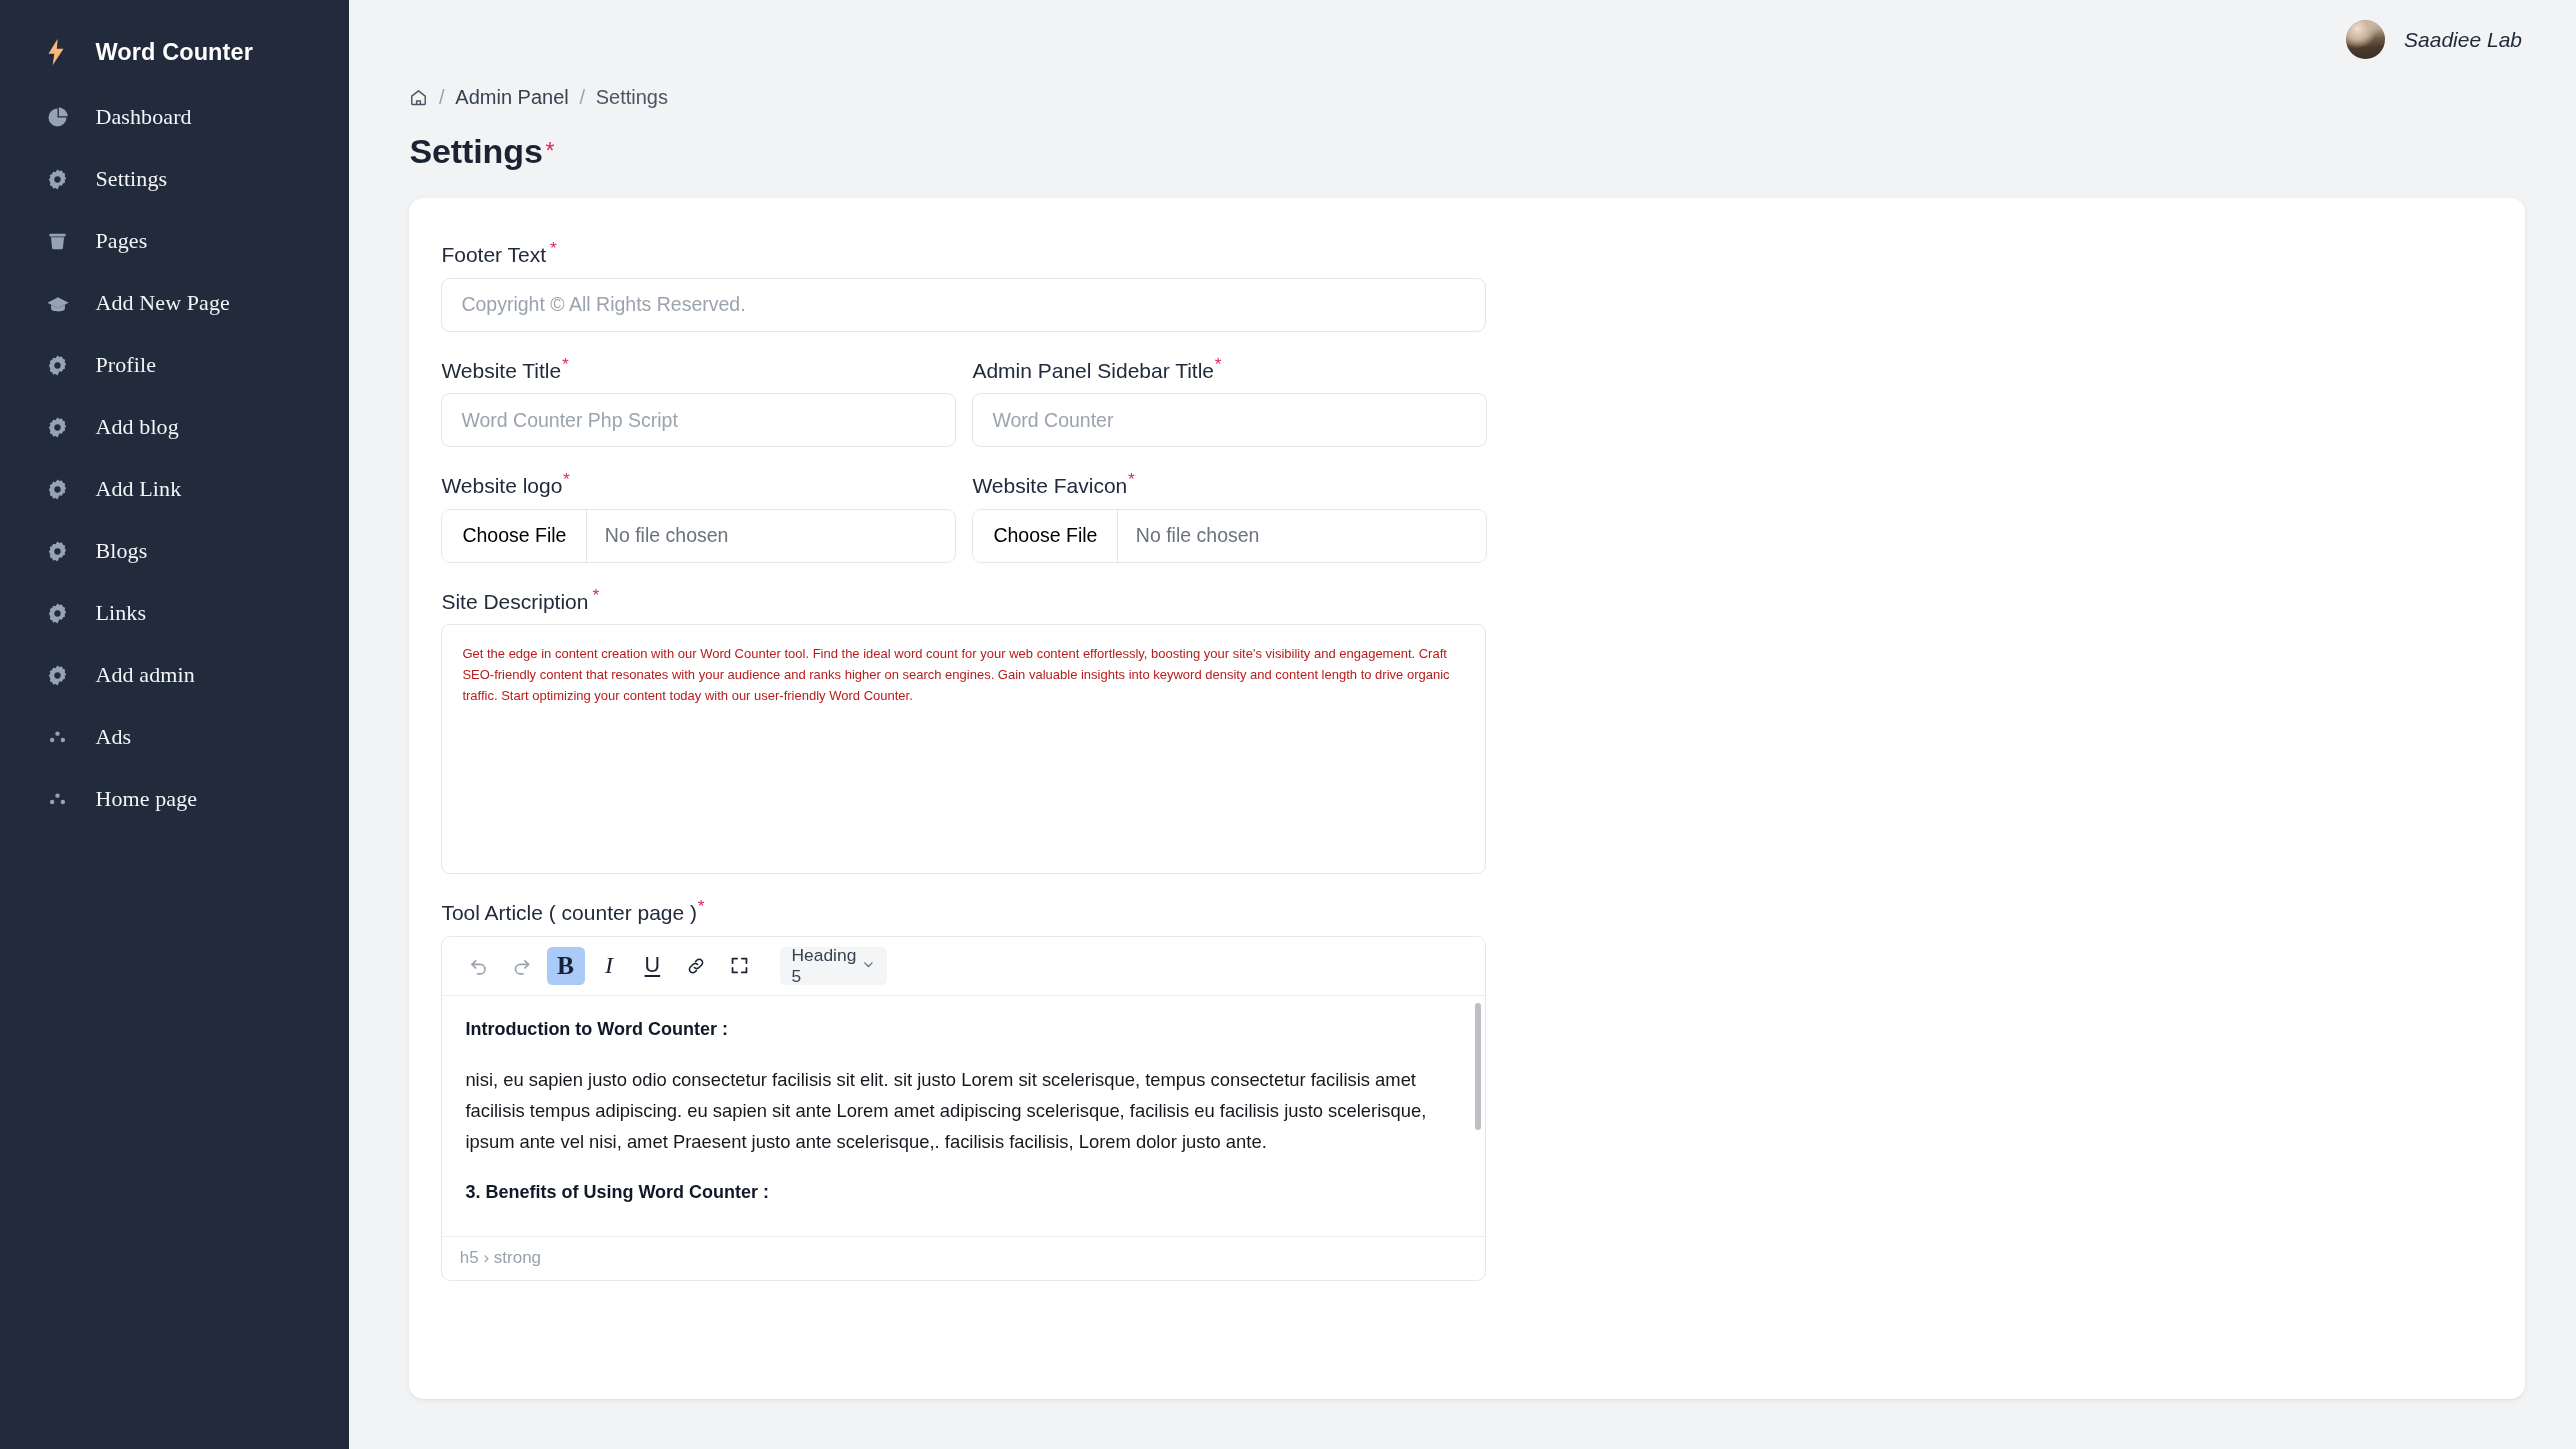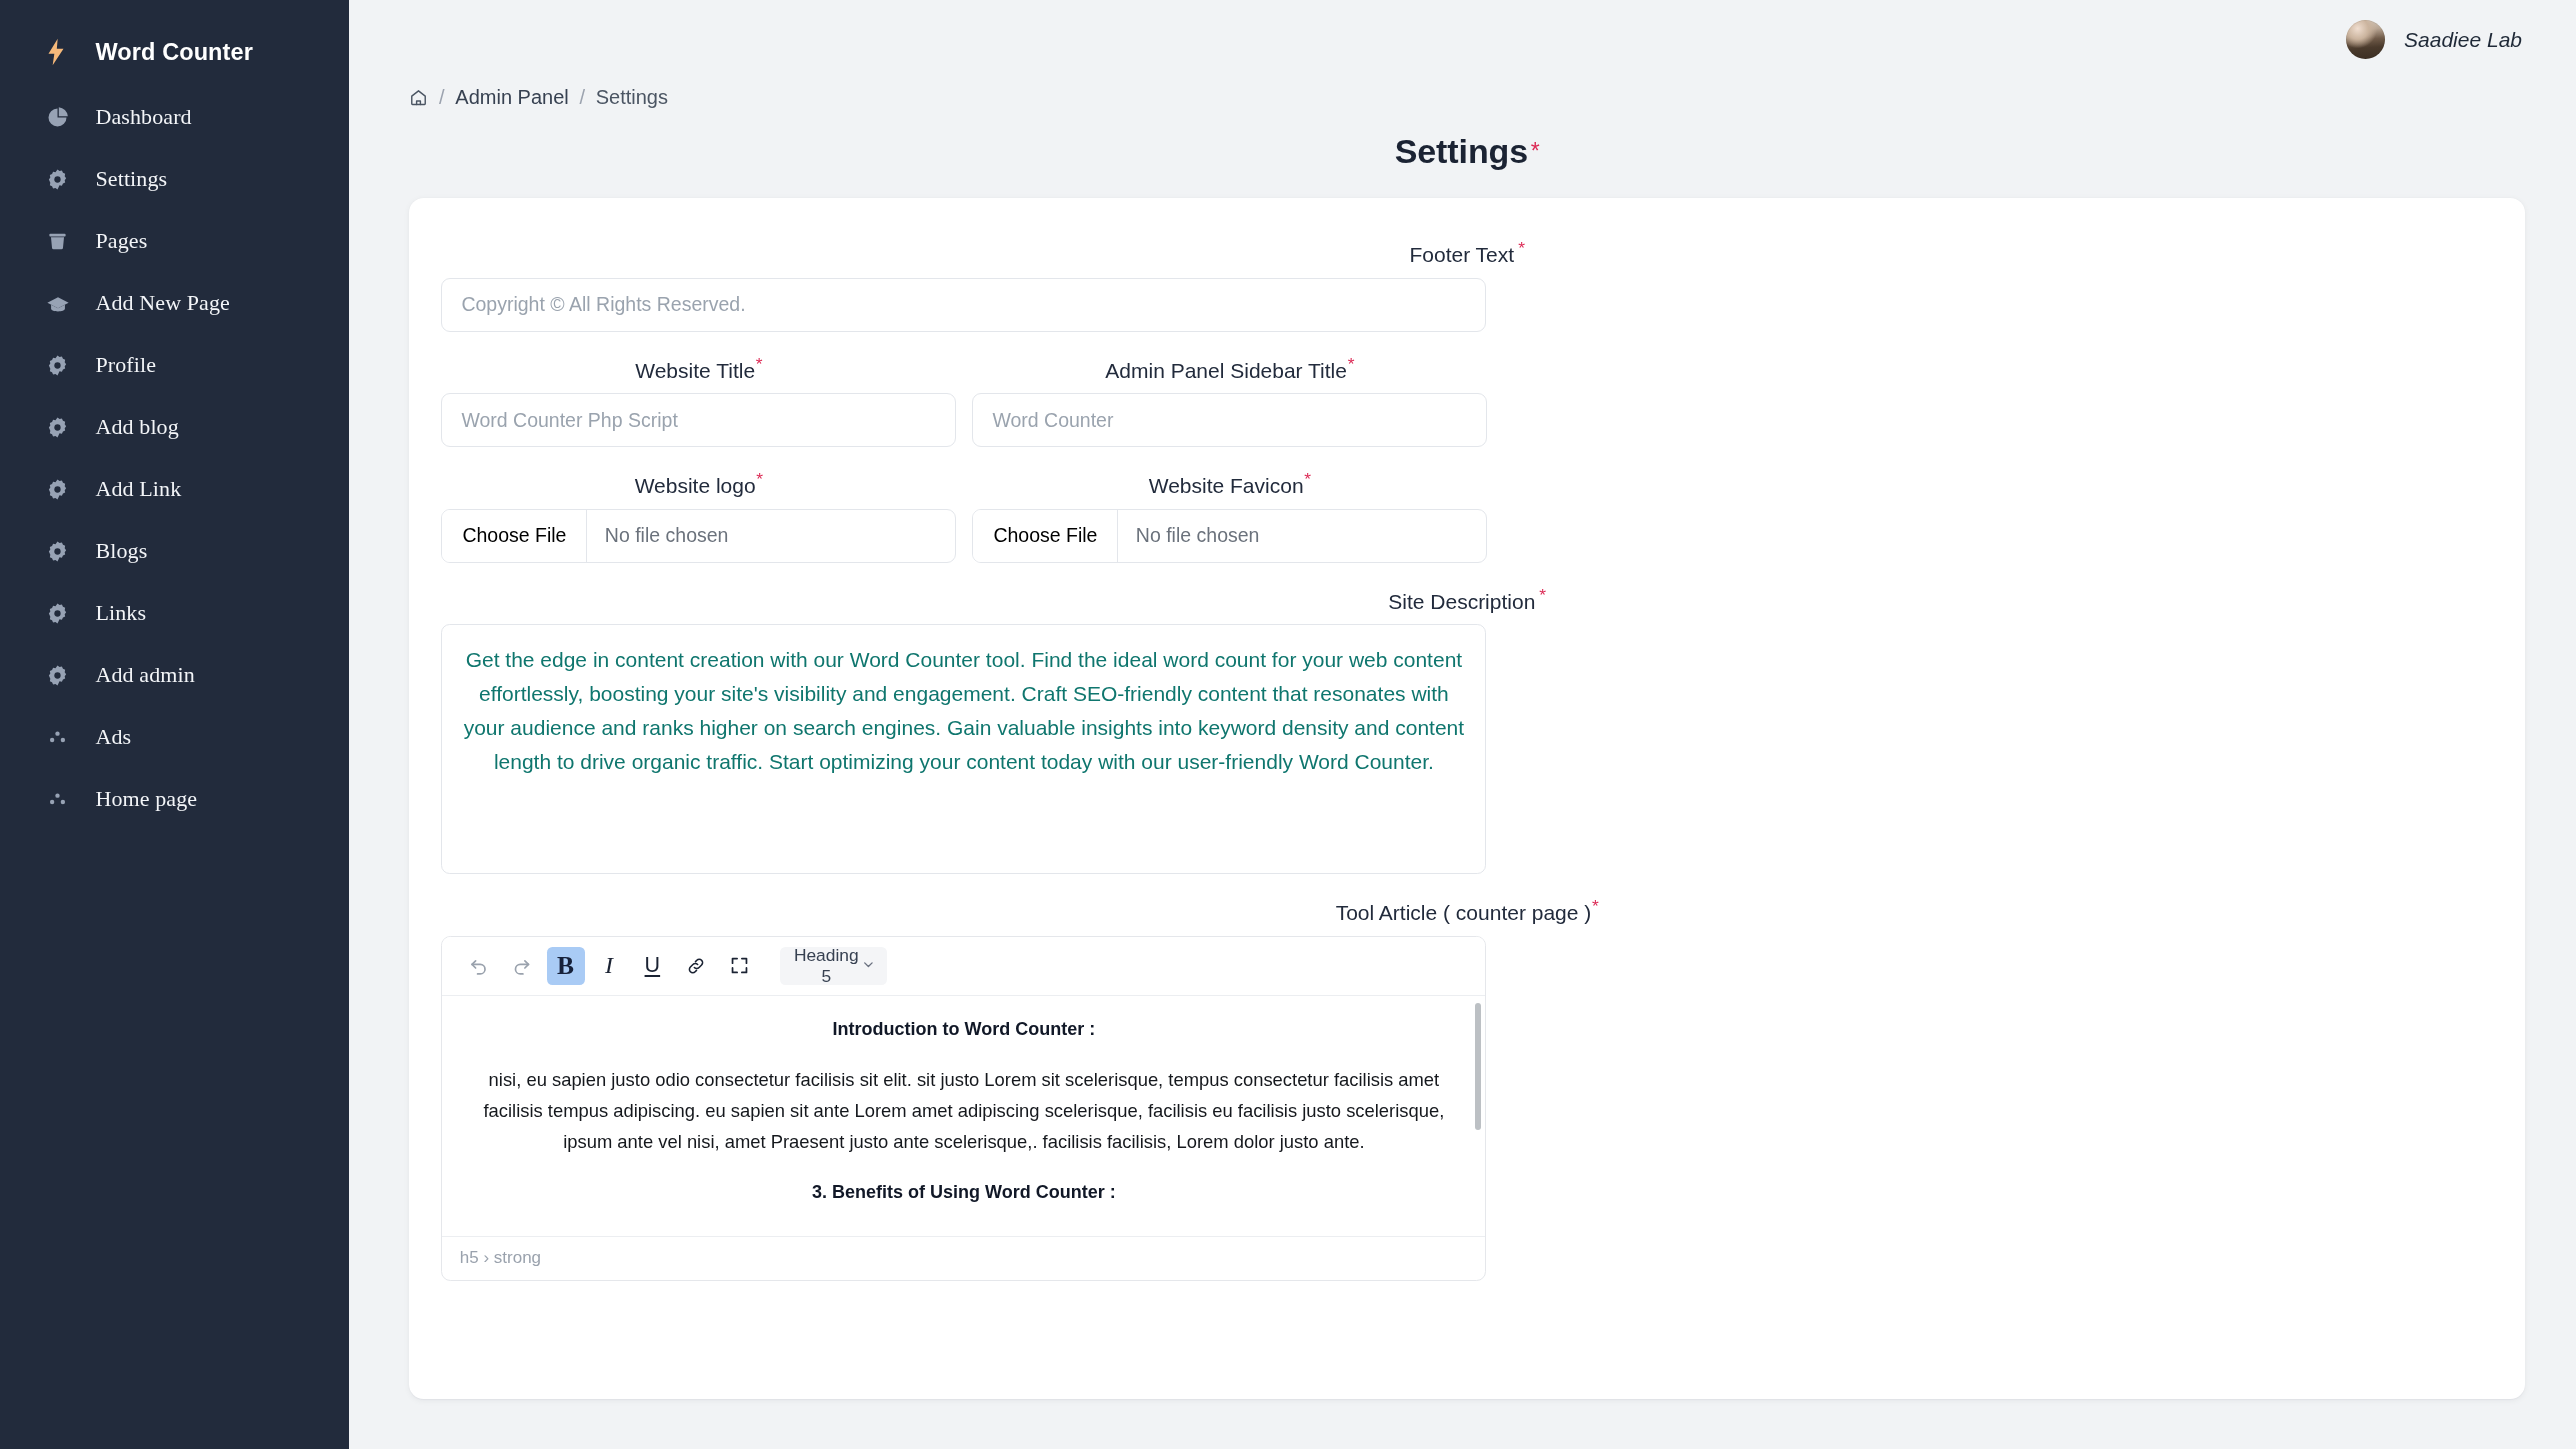--- a/index.html
+++ b/index.html
@@ -2,21 +2,21 @@
 <html style="font-size:10.7px"><head>
 <meta charset="utf-8">
 <style>
   * { box-sizing: border-box; margin: 0; padding: 0; }
   html, body {
     width: 2576px; height: 1449px;
     overflow: hidden;
     font-family: "Liberation Sans", sans-serif;
     background: #f1f3f5;
   }
-  .app { display: flex; width: 2576px; height: 1362px; text-align: center; }
+  .app { display: flex; width: 2576px; height: 1362px; }
 
   
   .sidebar {
     width: 349px;
     flex: 0 0 349px;
     background: #222b3c;
     height: 1449px;
     padding-top: 23px;
     overflow: hidden;
   }
@@ -150,22 +150,22 @@
     cursor: pointer;
     white-space: nowrap;
   }
   .file-name { padding-left: 17.4px; font-size: 19.5px; color: #6b727c; white-space: nowrap; }
 
   
   .ta {
     width: 1045px; height: 250px;
     border: 1.3px solid #e3e6eb; border-radius: 8.7px;
     padding: 17.4px 20px;
-    font-size: 21px; line-height: 1.62;
-    color: #0f766e;
+    font-size: 13px; line-height: 1.62;
+    color: #b91c1c;
   }
 
   
   .editor {
     width: 1045px;
     border: 1.3px solid #e5e7eb;
     border-radius: 9.4px;
     background: #fff;
     overflow: hidden;
   }

